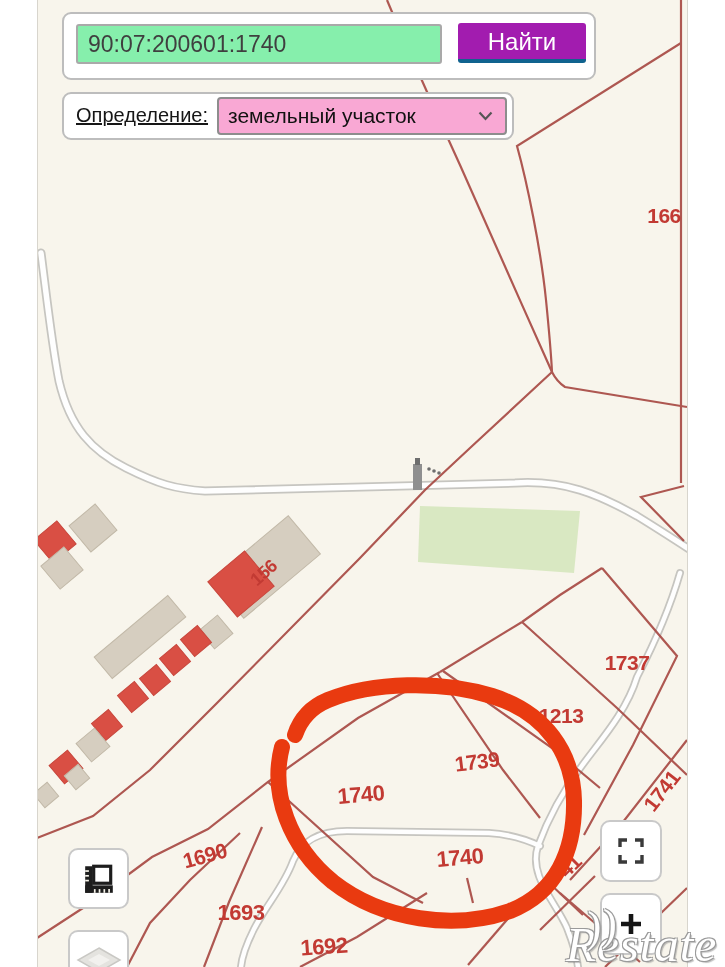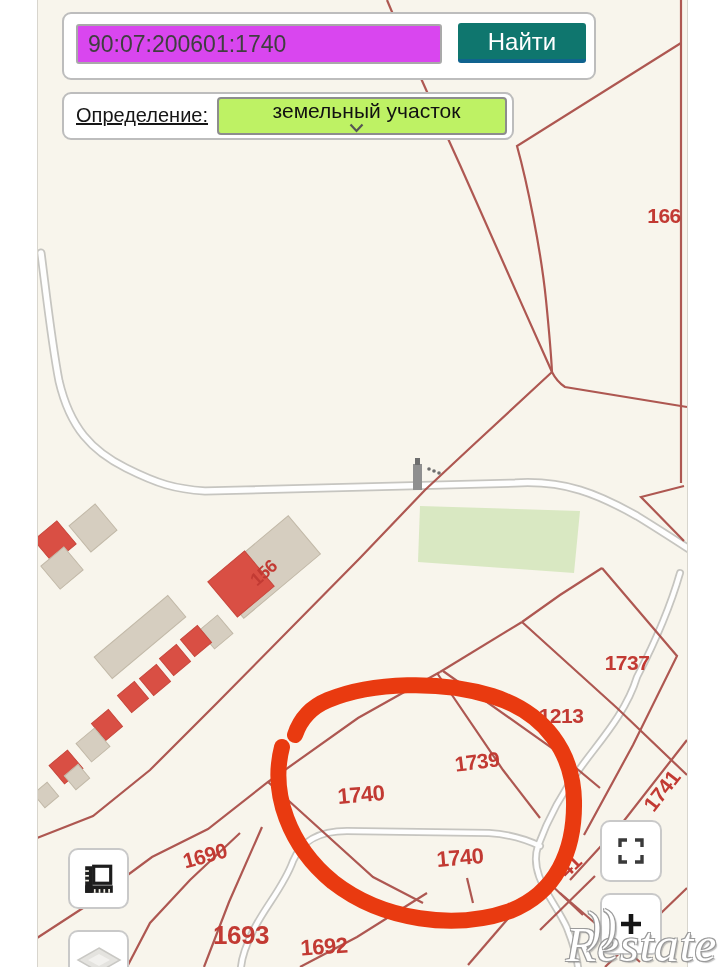--- a/index.html
+++ b/index.html
@@ -10,28 +10,28 @@
   .label-layer{position:absolute;left:0;top:0;width:725px;height:843px;z-index:3;pointer-events:none;}
   .map-label{position:absolute;font-weight:700;color:#c23a33;white-space:nowrap;
              transform:translate(-50%,-50%);letter-spacing:-0.5px;}
   .strip{position:absolute;top:0;height:967px;background:#ffffff;z-index:5;}
   .strip-left{left:0;width:37px;border-right:1px solid #d8d5cd;}
   .strip-right{left:687px;width:38px;border-left:1px solid #d8d5cd;}
   .panel{position:absolute;background:#fff;border:2px solid #bdbdbd;border-radius:9px;z-index:7;}
   .panel-search{left:62px;top:12px;width:530px;height:64px;}
   .search-input{position:absolute;left:12px;top:10px;width:352px;height:36px;border:2px solid #a9a9a9;
                 border-radius:3px;font-family:"Liberation Sans",sans-serif;font-size:23px;color:#3f3f3f;
-                padding:0 0 0 10px;background:#d946ef;}
-  .find-btn{position:absolute;left:394px;top:9px;width:128px;height:40px;background:#0f766e;
+                padding:0 0 0 10px;background:#86efac;}
+  .find-btn{position:absolute;left:394px;top:9px;width:128px;height:40px;background:#a21caf;
             border:none;border-bottom:4px solid #10638f;border-radius:3px;color:#fff;
             font-family:"Liberation Sans",sans-serif;font-size:24px;line-height:36px;text-align:center;cursor:pointer;}
   .panel-def{left:62px;top:92px;width:448px;height:44px;}
   .def-label{position:absolute;left:12px;top:0;height:44px;line-height:42px;font-size:20px;color:#161616;text-decoration:underline;}
   .def-select{position:absolute;left:153px;top:3px;width:286px;height:34px;border:2px solid #8d8d8d;
-              border-radius:4px;background:#bef264;display:flex;align-items:center;cursor:pointer;flex-direction:column;}
+              border-radius:4px;background:#f9a8d4;display:flex;align-items:center;cursor:pointer;}
   .def-select-text{font-size:21px;color:#111;padding-left:9px;flex:1;}
   .chev{margin-right:12px;}
   .ctrl-btn{position:absolute;background:#fff;border:2px solid #c9c9c9;border-radius:10px;z-index:8;
             display:flex;align-items:center;justify-content:center;cursor:pointer;}
   .btn-measure{left:68px;top:848px;width:57px;height:57px;}
   .btn-layers{left:68px;top:930px;width:57px;height:37px;border-bottom:none;border-radius:10px 10px 0 0;overflow:hidden;align-items:flex-start;}
   .btn-full{left:600px;top:820px;width:58px;height:58px;}
   .btn-plus{left:600px;top:893px;width:58px;height:58px;}
   .watermark{position:absolute;left:566px;top:916px;z-index:10;color:#fff;
              font-family:"Liberation Serif",serif;font-style:italic;font-size:49px;font-weight:400;
@@ -119,21 +119,21 @@
       <span class="map-label" style="left: 664px; top: 216px; font-size: 21px; transform: translate(-50%, -50%) rotate(0deg);">166</span>
       <span class="map-label" style="left: 264px; top: 573px; font-size: 18px; transform: translate(-50%, -50%) rotate(-42deg);">156</span>
       <span class="map-label" style="left: 627px; top: 663px; font-size: 21px; transform: translate(-50%, -50%) rotate(0deg);">1737</span>
       <span class="map-label" style="left: 561px; top: 716px; font-size: 21px; transform: translate(-50%, -50%) rotate(0deg);">1213</span>
       <span class="map-label" style="left: 477px; top: 762px; font-size: 21px; transform: translate(-50%, -50%) rotate(-7deg);">1739</span>
       <span class="map-label" style="left: 361px; top: 795px; font-size: 22px; transform: translate(-50%, -50%) rotate(-5deg);">1740</span>
       <span class="map-label" style="left: 460px; top: 858px; font-size: 22px; transform: translate(-50%, -50%) rotate(-5deg);">1740</span>
       <span class="map-label" style="left: 662px; top: 791px; font-size: 21px; transform: translate(-50%, -50%) rotate(-52deg);">1741</span>
       <span class="map-label" style="left: 570px; top: 866px; font-size: 21px; transform: translate(-50%, -50%) rotate(-45deg);">41</span>
       <span class="map-label" style="left: 205px; top: 856px; font-size: 21px; transform: translate(-50%, -50%) rotate(-15deg);">1690</span>
-      <span class="map-label" style="left: 241px; top: 935px; font-size: 26px; transform: translate(-50%, -50%) rotate(0deg);">1693</span>
+      <span class="map-label" style="left: 241px; top: 913px; font-size: 22px; transform: translate(-50%, -50%) rotate(0deg);">1693</span>
       <span class="map-label" style="left: 324px; top: 947px; font-size: 22px; transform: translate(-50%, -50%) rotate(-4deg);">1692</span>
     </div>
 
   <svg class="layer" width="725" height="967" viewBox="0 0 725 967" style="z-index:4;pointer-events:none">
     <path d="M282,747 C270,793 289,846 333,882 C383,921 455,930 510,911 C556,893 575,851 574,801
              C573,753 546,713 492,696 C441,680 372,682 328,700 C311,707 300,720 295,735" fill="none" stroke="#e93a10" stroke-width="16" stroke-linecap="round"></path>
   </svg>
 
   <div class="strip strip-left"></div>
   <div class="strip strip-right"></div>

